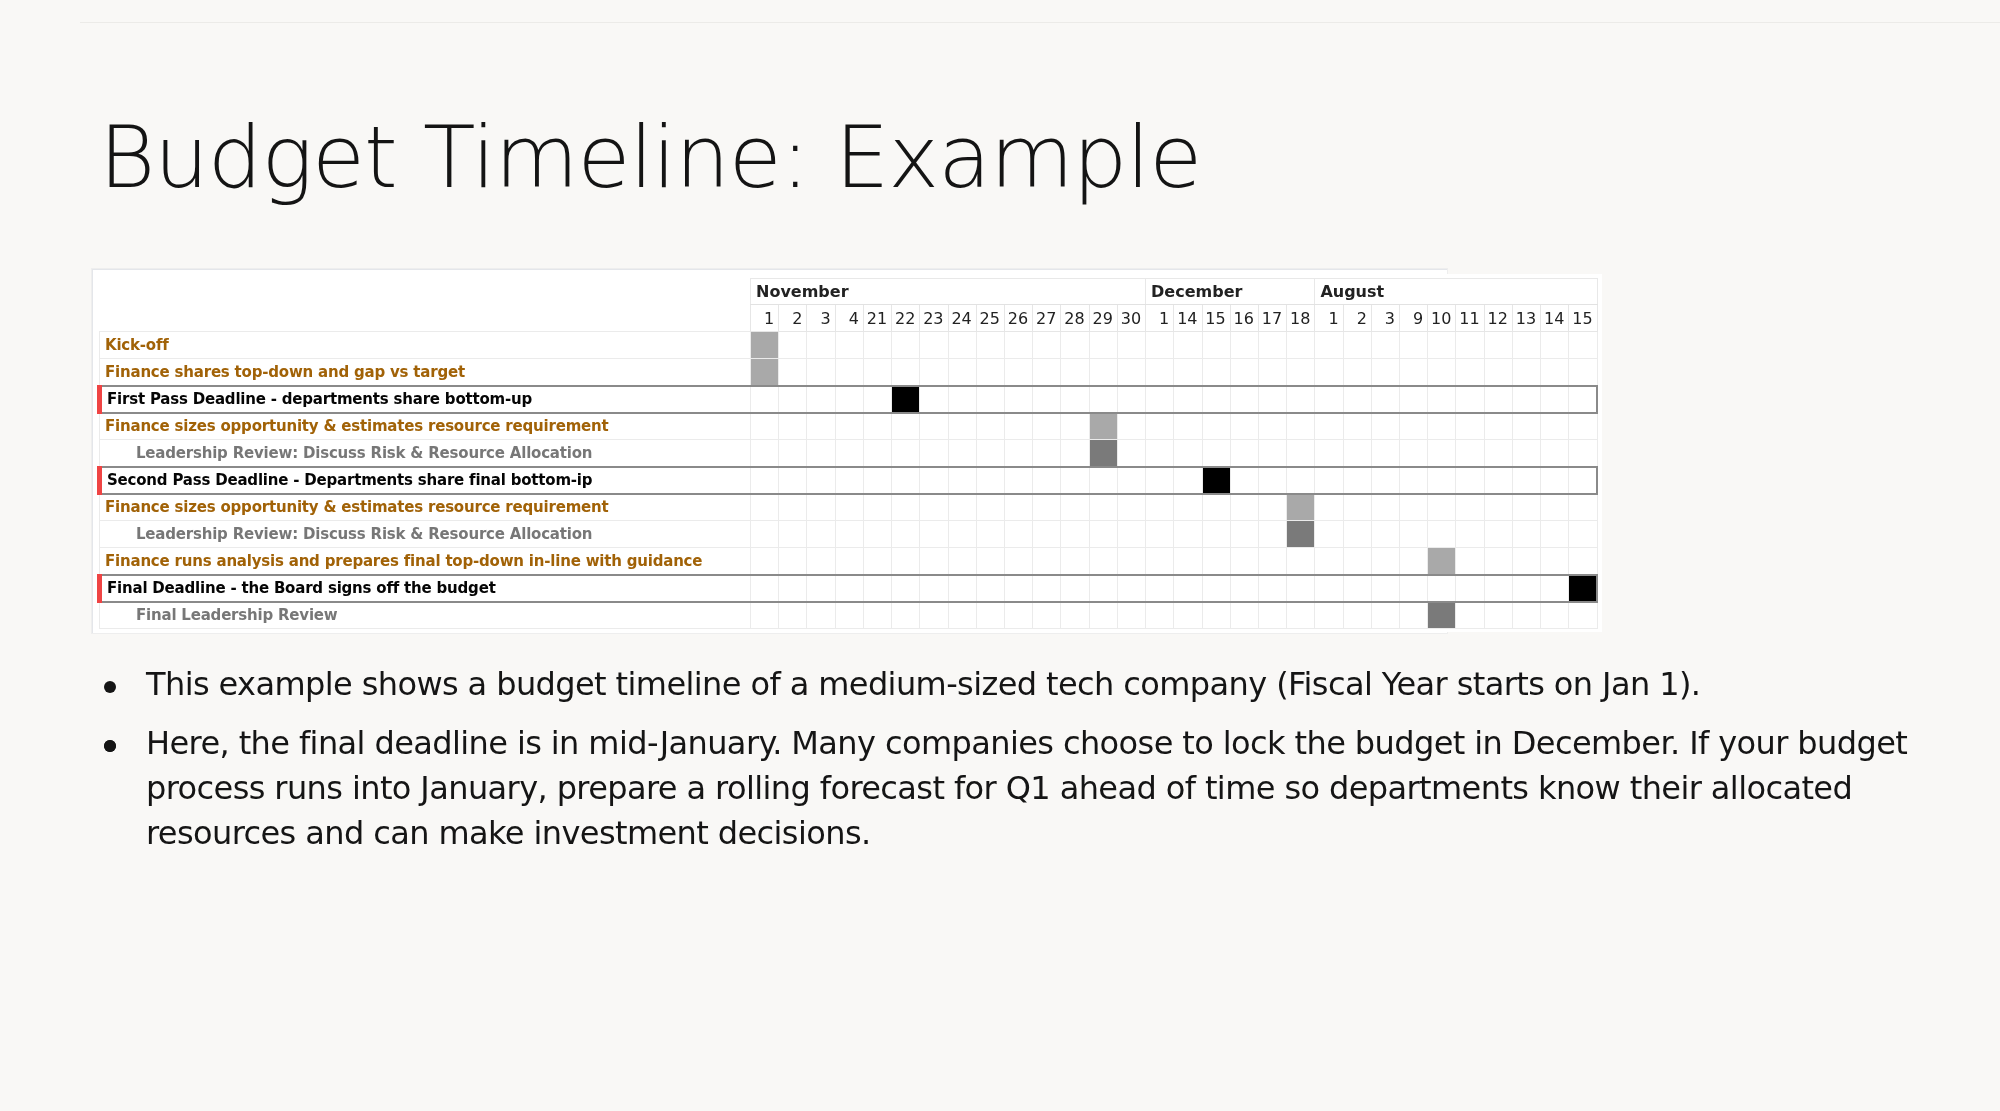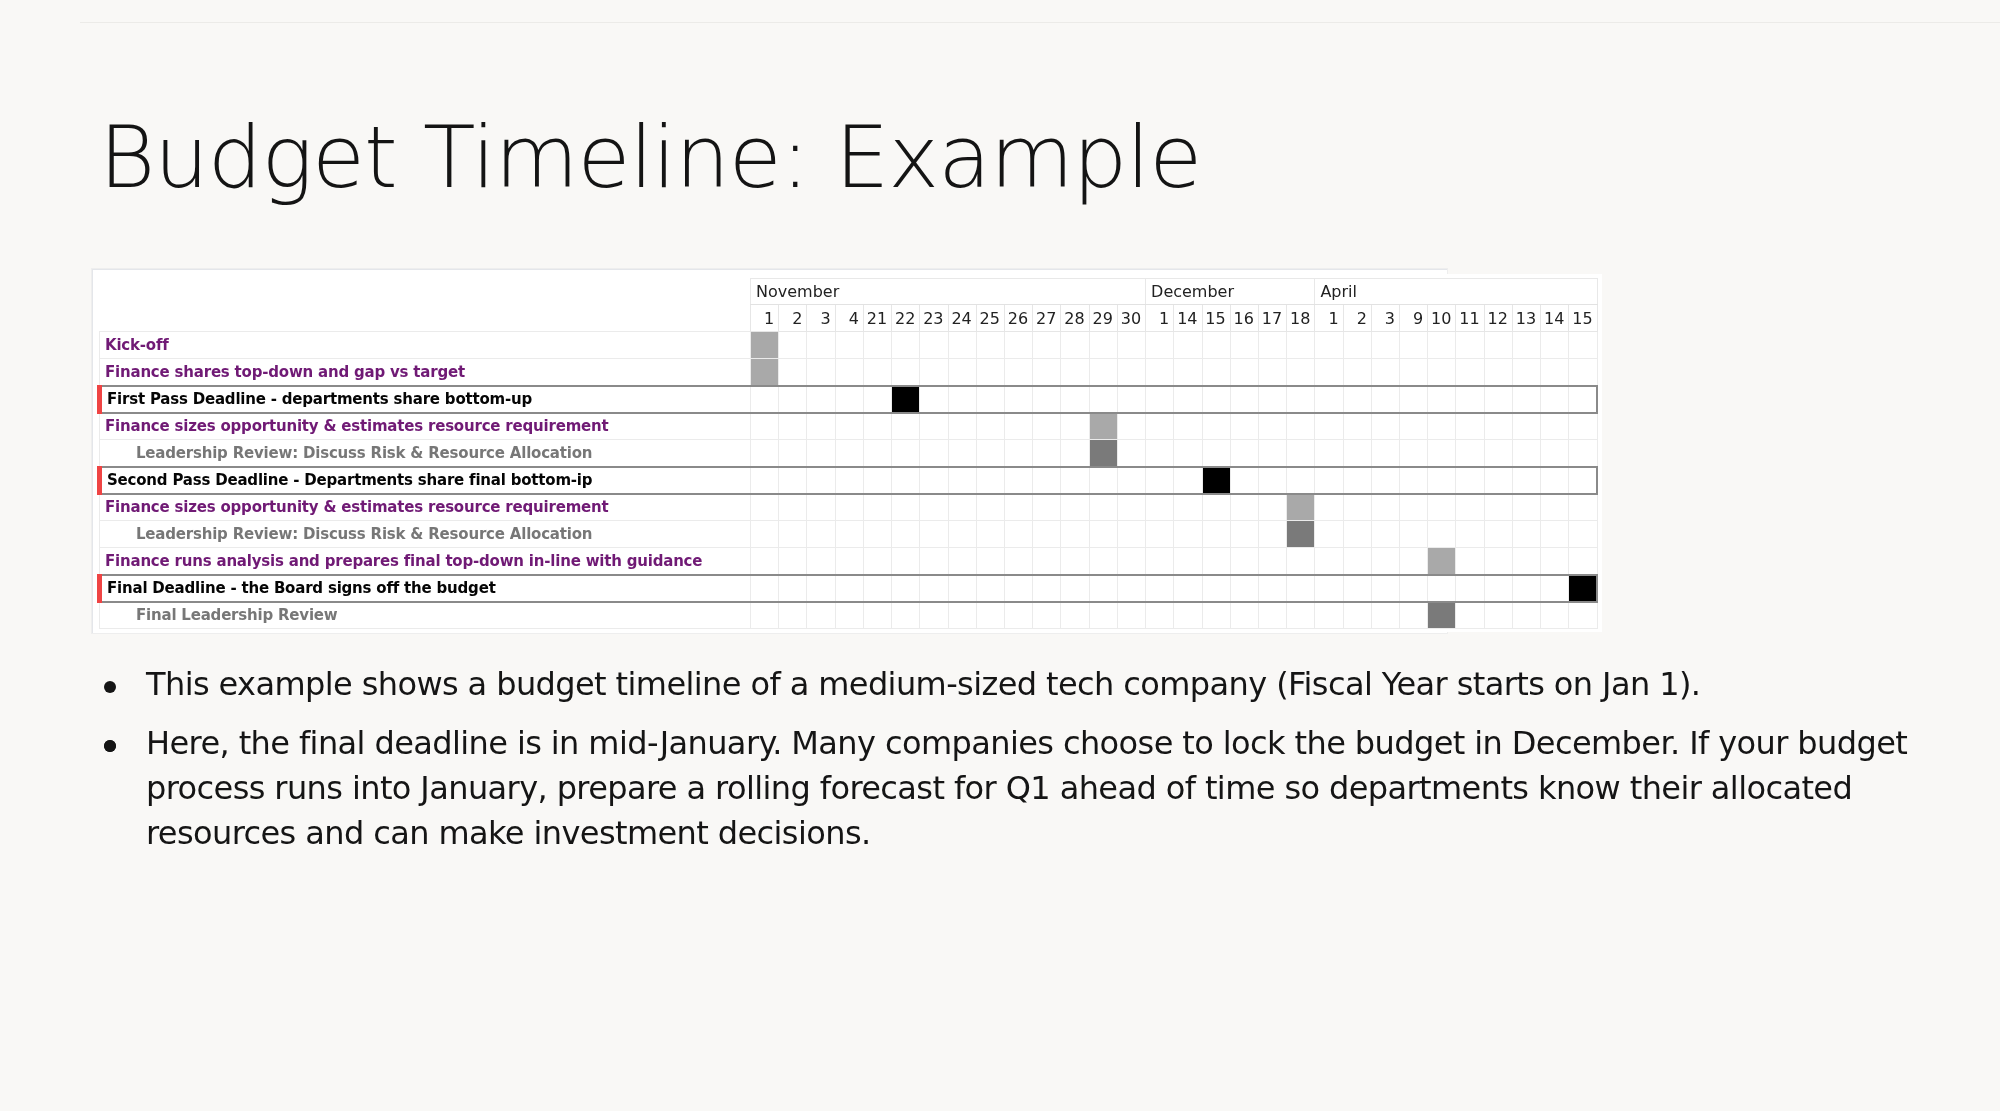--- a/index.html
+++ b/index.html
@@ -37,40 +37,40 @@
     border-collapse:collapse;
     table-layout:fixed;
     font-family:"DejaVu Sans", sans-serif;
   }
   .gantt td, .gantt th {
     padding:0; margin:0; box-sizing:border-box;
   }
   .gantt col.label-col { width:651px; }
   .gantt col.day-col { width:28.23px; }
   .month-row th {
-    height:26px; font-weight:normal; text-align:left;
+    height:26px; font-weight:bold; text-align:left;
     font-size:16px; color:#222; padding-left:5px;
     border:1px solid #e8e8e8; border-bottom:1px solid #e2e2e2;
   }
   .month-row th.blank { border:none; }
   .day-row th {
     height:27px; font-weight:normal; text-align:right;
     font-size:16px; color:#222; padding-right:4px;
     border:1px solid #e6e6e6;
   }
   .day-row th.blank { border:none; }
   .task-row td {
     height:27px; border:1px solid #ebebeb;
   }
   .task-row td.label {
     font-size:15px; font-weight:bold; padding-left:5px;
     white-space:nowrap; overflow:hidden;
     letter-spacing:-0.2px;
   }
-  .task-row.light td.label { color:#701a75; }
+  .task-row.light td.label { color:#a16207; }
   .task-row.mid td.label { color:#777;padding-left:36px; }
   .task-row.deadline td.label { color:#050505; }
   .task-row.deadline td {
     border-top:2px solid #8a8a8a; border-bottom:2px solid #8a8a8a;
   }
   .task-row.deadline td.label { border-left:5px solid #ef4444; }
   .task-row.deadline td:last-child { border-right:2px solid #8a8a8a; }
   .cell.light { background:#a9a9a9; }
   .cell.dark { background:#7a7a7a; }
   .cell.black { background:#000; }
@@ -132,21 +132,21 @@
       <col class="day-col">
       <col class="day-col">
       <col class="day-col">
       <col class="day-col">
     </colgroup>
   <thead>
     <tr class="month-row" id="month-row">
       <th class="blank"></th>
     <th colspan="14">November</th>
         <th colspan="6">December</th>
-        <th colspan="10">April</th>
+        <th colspan="10">August</th>
       </tr>
     <tr class="day-row" id="day-row">
       <th class="blank"></th>
     <th>1</th>
         <th>2</th>
         <th>3</th>
         <th>4</th>
         <th>21</th>
         <th>22</th>
         <th>23</th>

